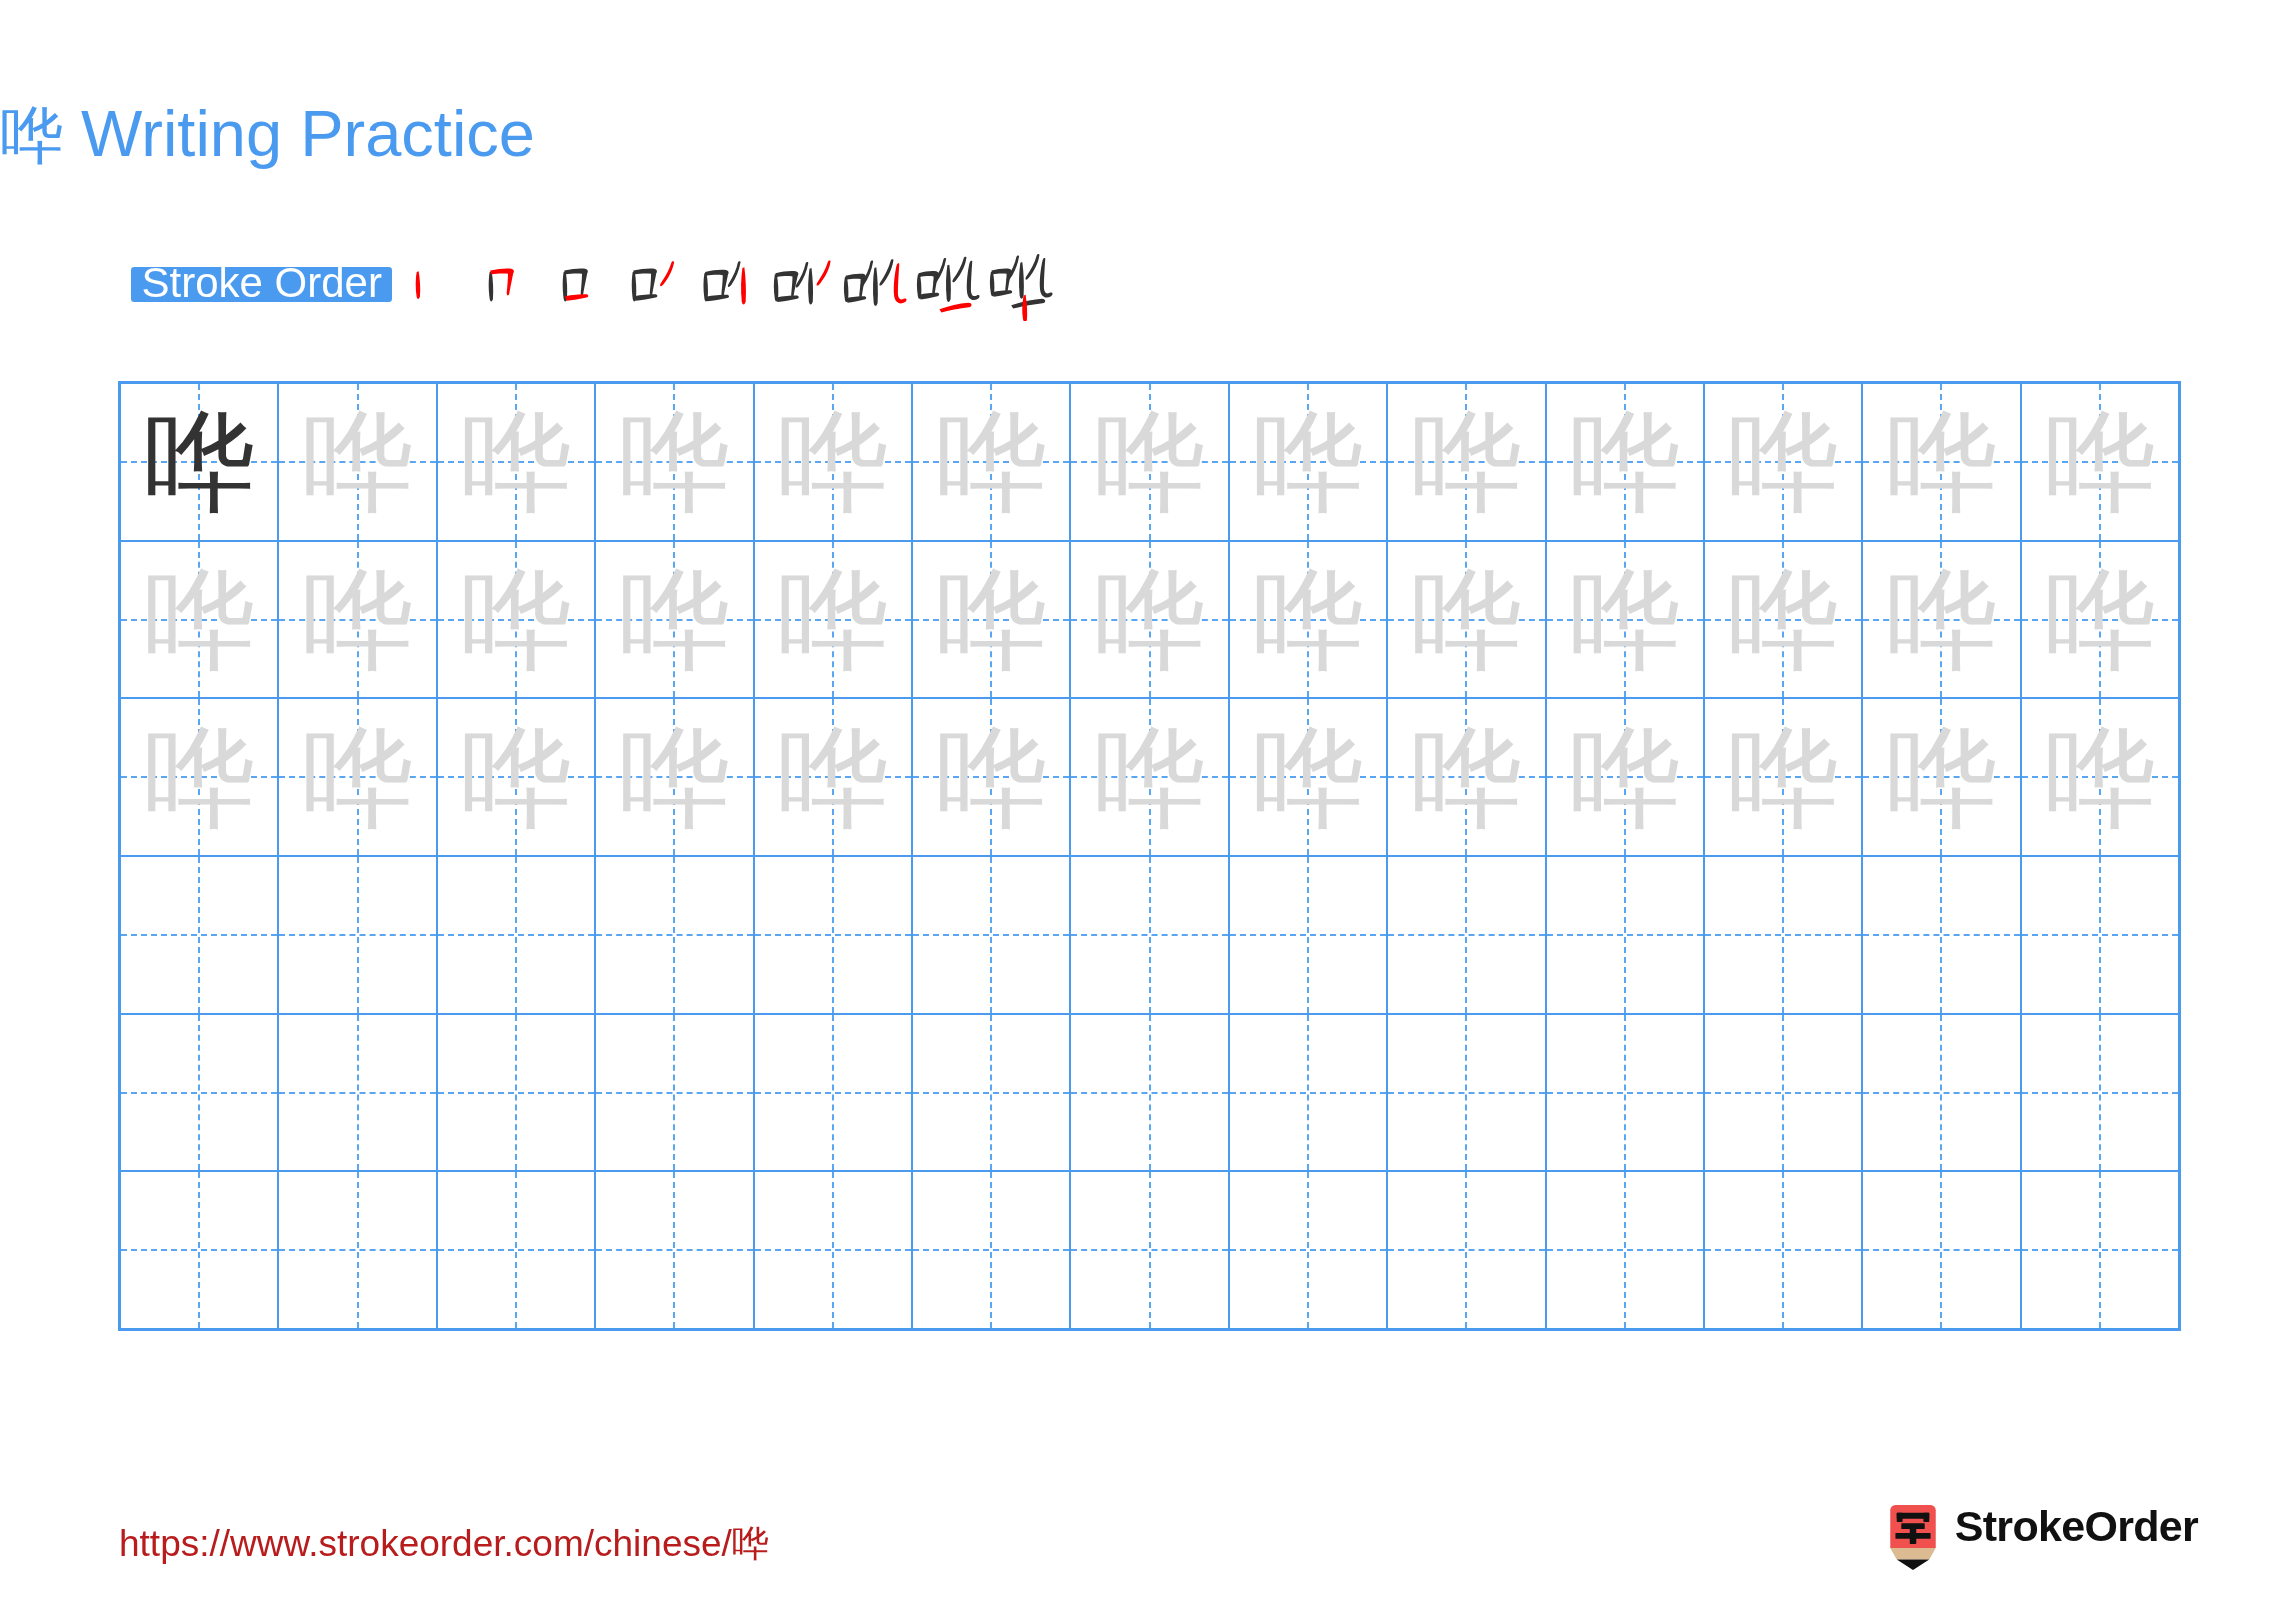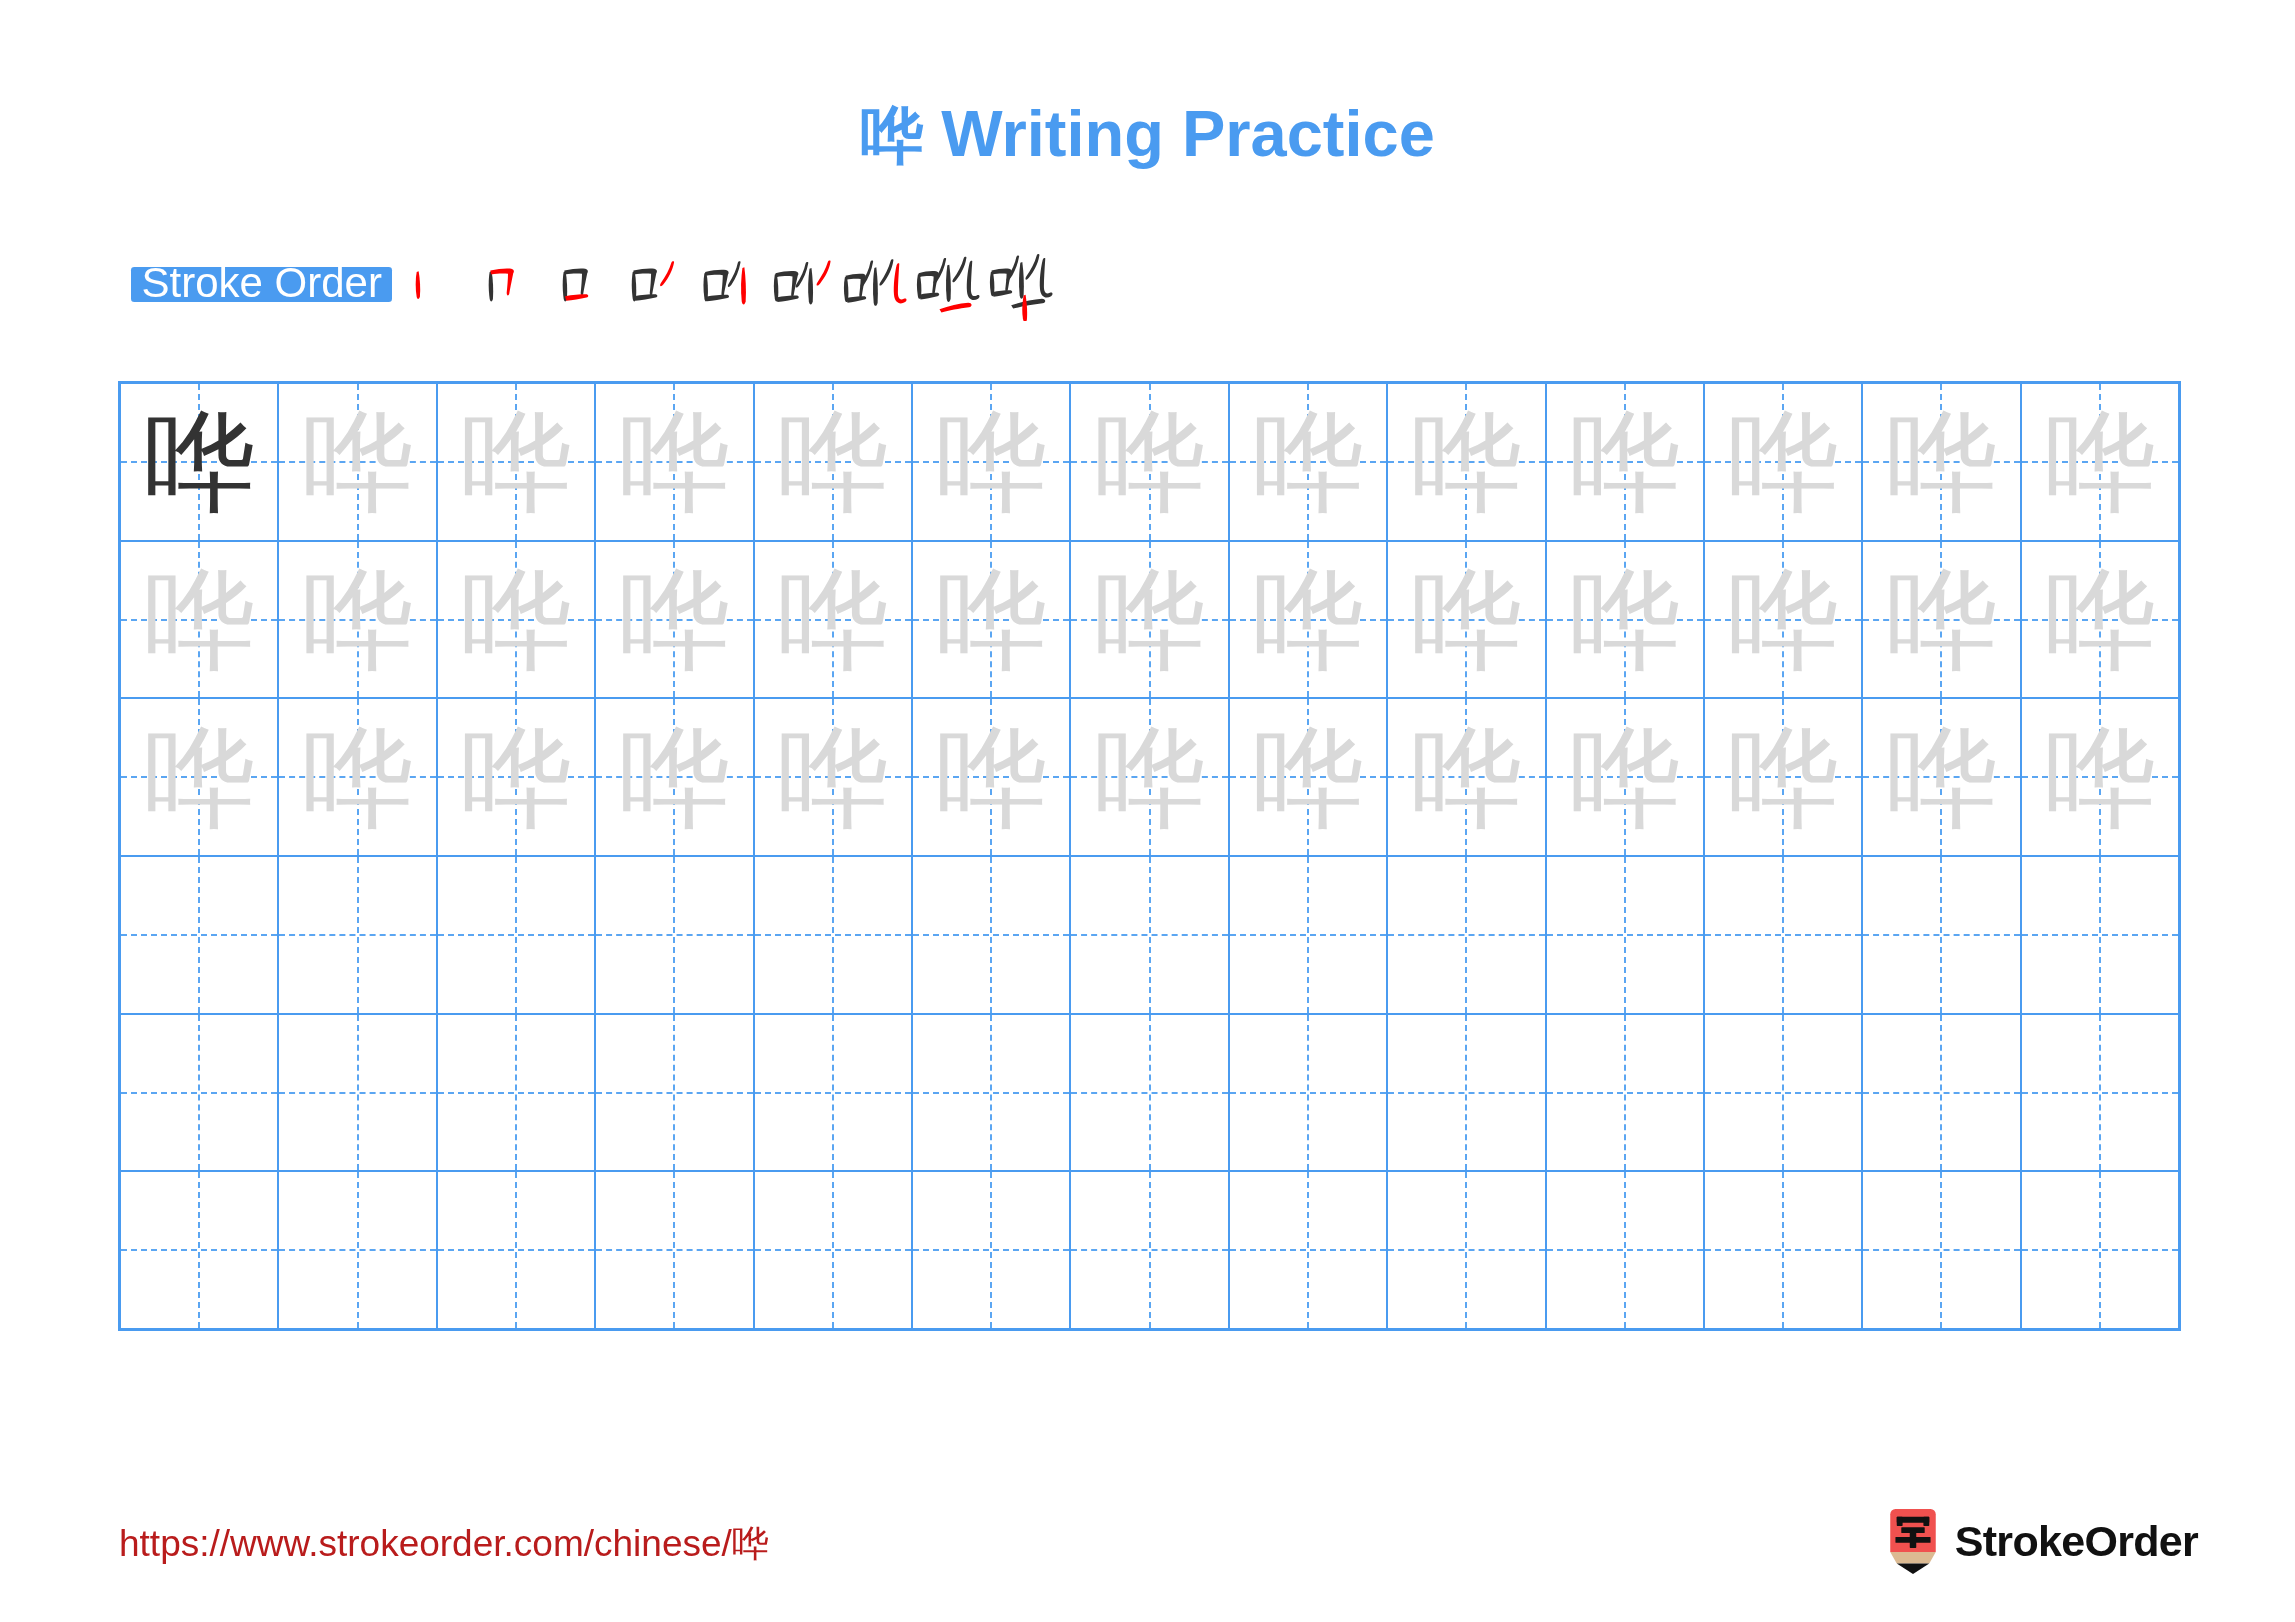--- a/index.html
+++ b/index.html
@@ -14,23 +14,22 @@
     font-family: "Liberation Sans", "DejaVu Sans", sans-serif;
     overflow: hidden;
   }
 
   
   #page-title {
     position: absolute;
     top: 98px;
     left: 0;
     width: 2295px;
-    text-align: center;
     font-size: 65px;
-    font-weight: 700;
+    font-weight: 400;
     color: #4a9bf0;
     letter-spacing: 0px;
     line-height: 1.1;
     white-space: nowrap;
   }
   #page-title .hanzi-title {
     font-family: "DejaVu Sans", "Liberation Sans", sans-serif;
     font-size: 63px;
     vertical-align: -1.3px;
   }
@@ -159,21 +158,20 @@
   }
   #footer-url .hanzi-url {
     font-family: "DejaVu Sans", "Liberation Sans", sans-serif;
   }
 
   #footer-logo {
     position: absolute;
     right: 97px;
     top: 1505px;
     display: flex;
-    align-items: center;
     height: 72px;
   }
   #logo-mark {
     width: 54px;
     height: 65px;
     position: relative;
     margin-right: 14.4px;
     flex: 0 0 auto;
   }
   #logo-wordmark {

